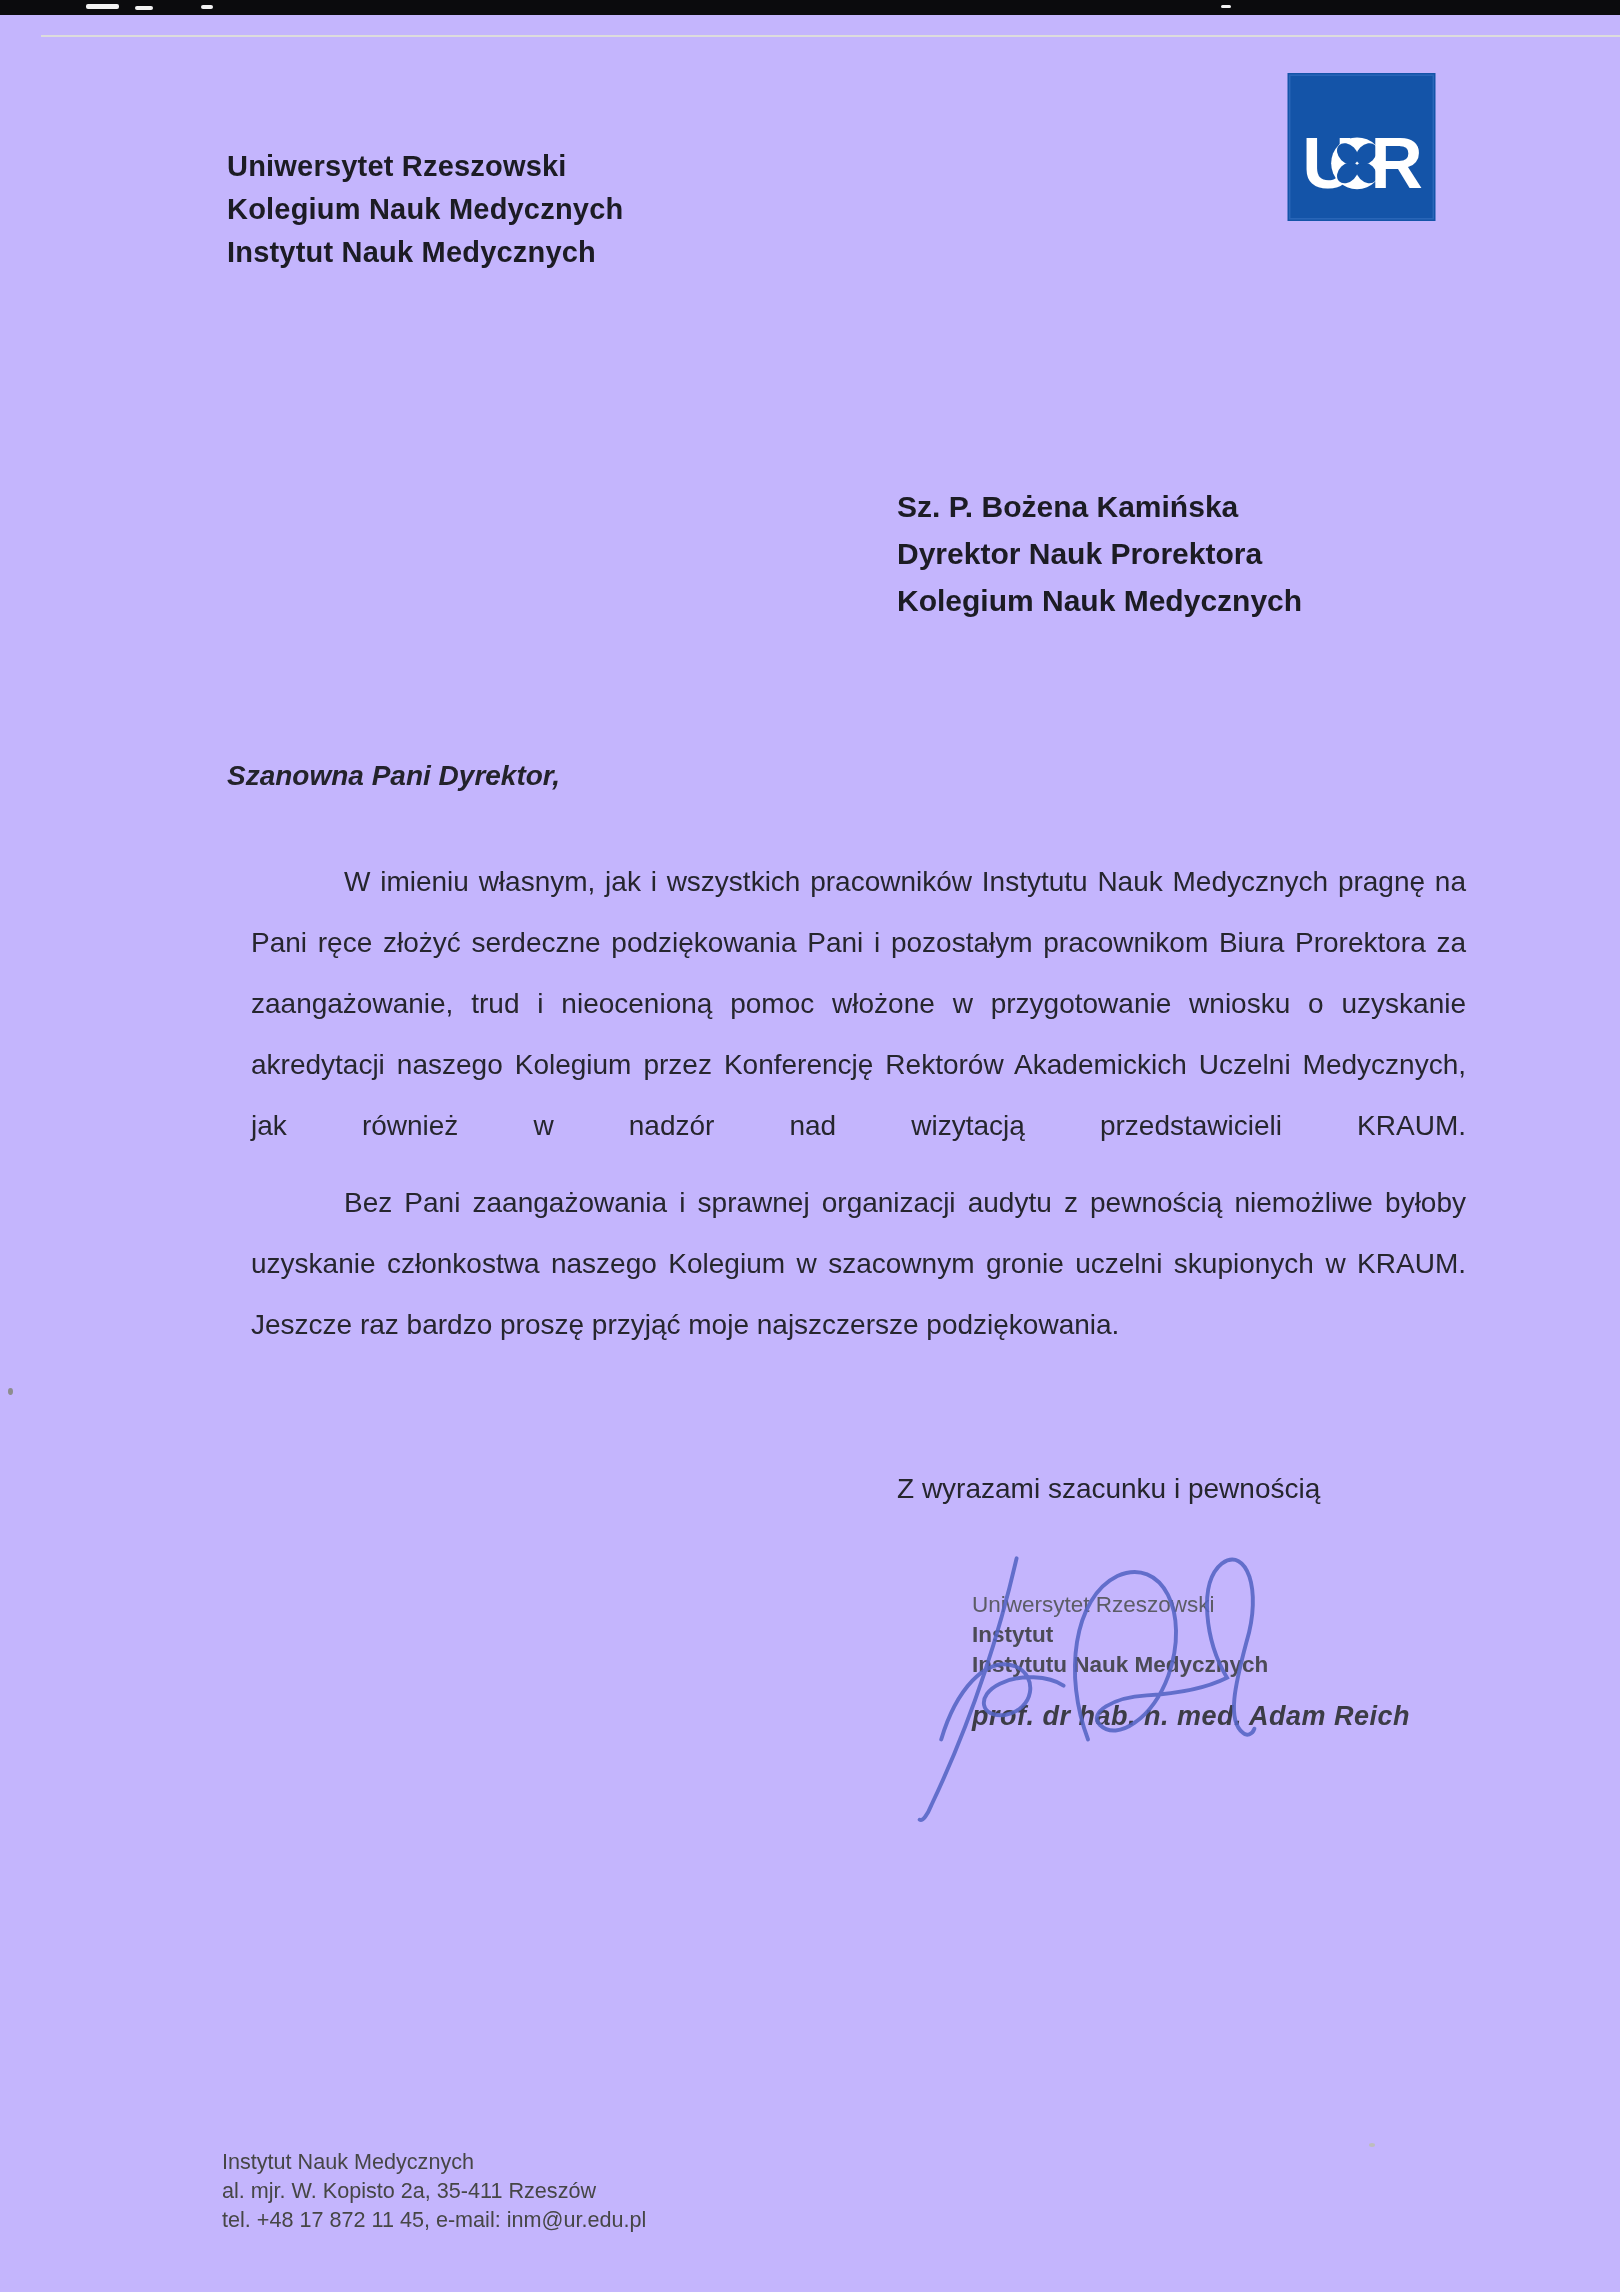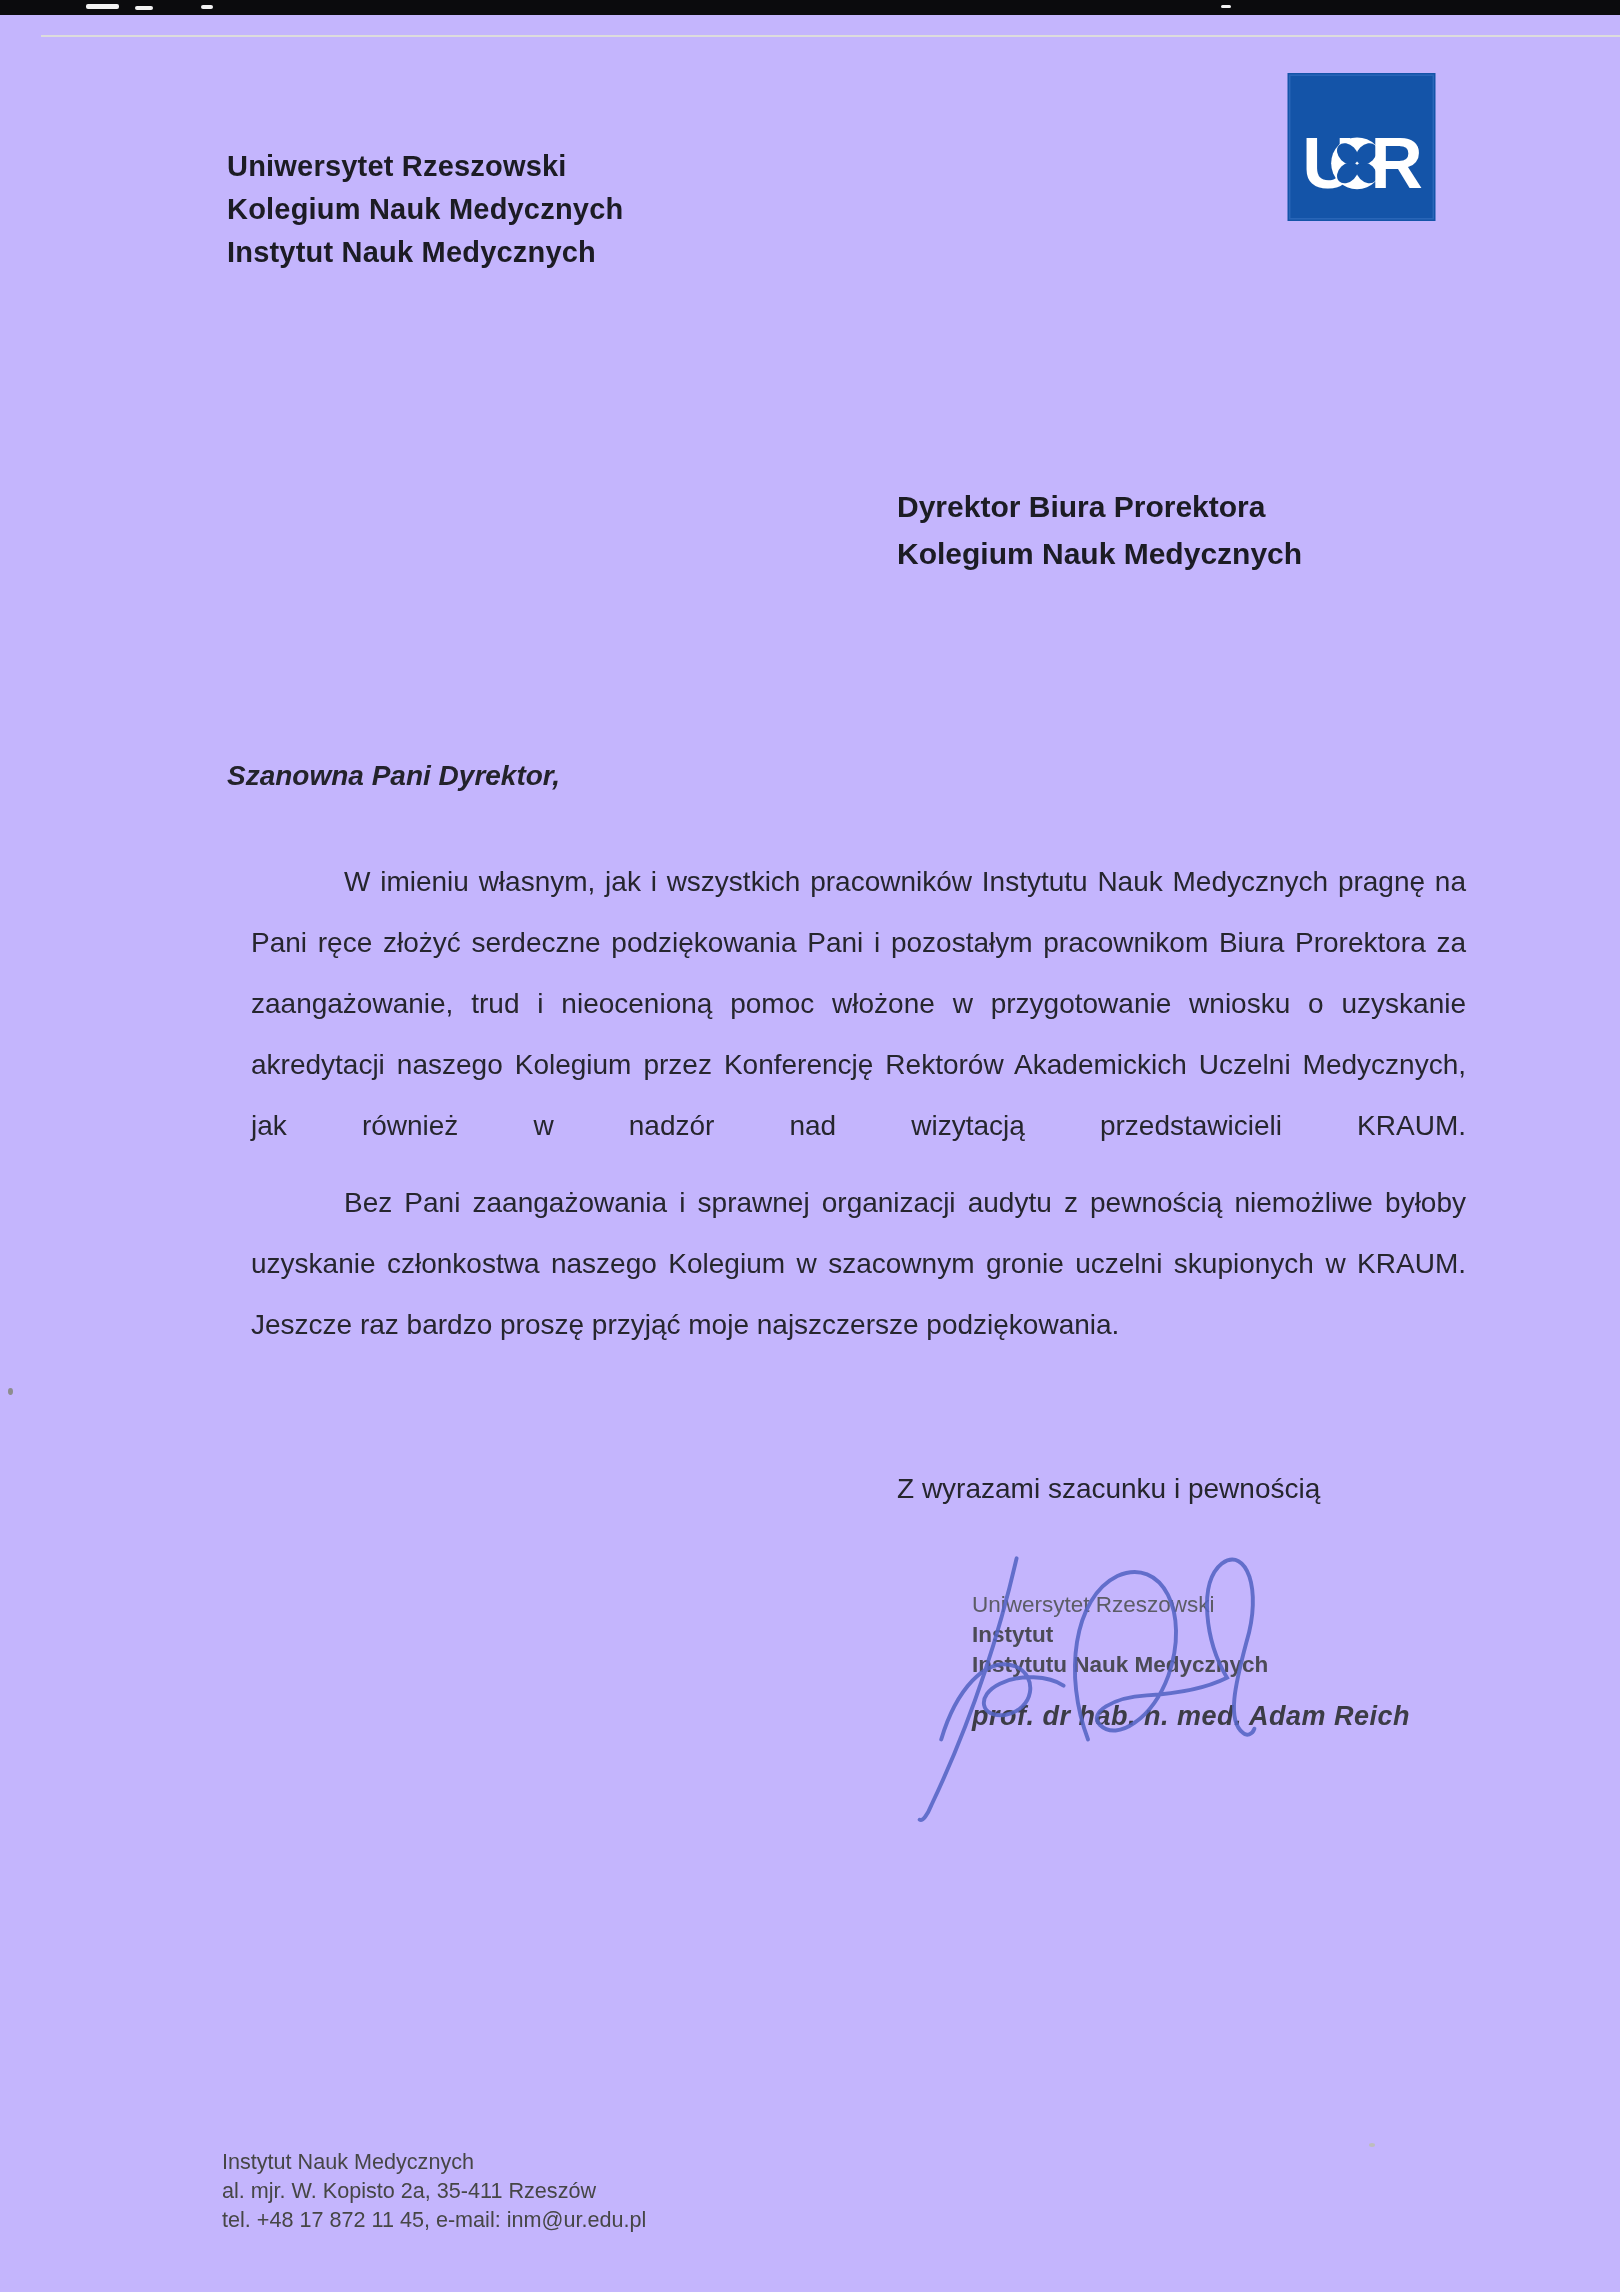--- a/index.html
+++ b/index.html
@@ -114,21 +114,22 @@
         <ellipse cx="38" cy="61" rx="8.2" ry="6"></ellipse>
         <ellipse cx="56" cy="61" rx="8.2" ry="6"></ellipse>
         <ellipse cx="47" cy="52" rx="6" ry="8.2"></ellipse>
         <ellipse cx="47" cy="70" rx="6" ry="8.2"></ellipse>
       </g>
       <text x="56" y="78" font-family="Liberation Sans, sans-serif" font-size="49" font-weight="bold" fill="#ffffff">R</text>
     </svg>
   </div>
 
   <div class="recipient">
-    <div>Dyrektor Biura Prorektora</div>
+    <div>Sz. P. Bożena Kamińska</div>
+    <div>Dyrektor Nauk Prorektora</div>
     <div>Kolegium Nauk Medycznych</div>
   </div>
 
   <div class="salutation">Szanowna Pani Dyrektor,</div>
 
   <div class="body-text">
     <p class="stretch-last">W imieniu własnym, jak i wszystkich pracowników Instytutu Nauk Medycznych pragnę na Pani ręce złożyć serdeczne podziękowania Pani i pozostałym pracownikom Biura Prorektora za zaangażowanie, trud i nieocenioną pomoc włożone w przygotowanie wniosku o uzyskanie akredytacji naszego Kolegium przez Konferencję Rektorów Akademickich Uczelni Medycznych, jak również w nadzór nad wizytacją przedstawicieli KRAUM.</p>
     <p>Bez Pani zaangażowania i sprawnej organizacji audytu z pewnością niemożliwe byłoby uzyskanie członkostwa naszego Kolegium w szacownym gronie uczelni skupionych w KRAUM. Jeszcze raz bardzo proszę przyjąć moje najszczersze podziękowania.</p>
   </div>
 

